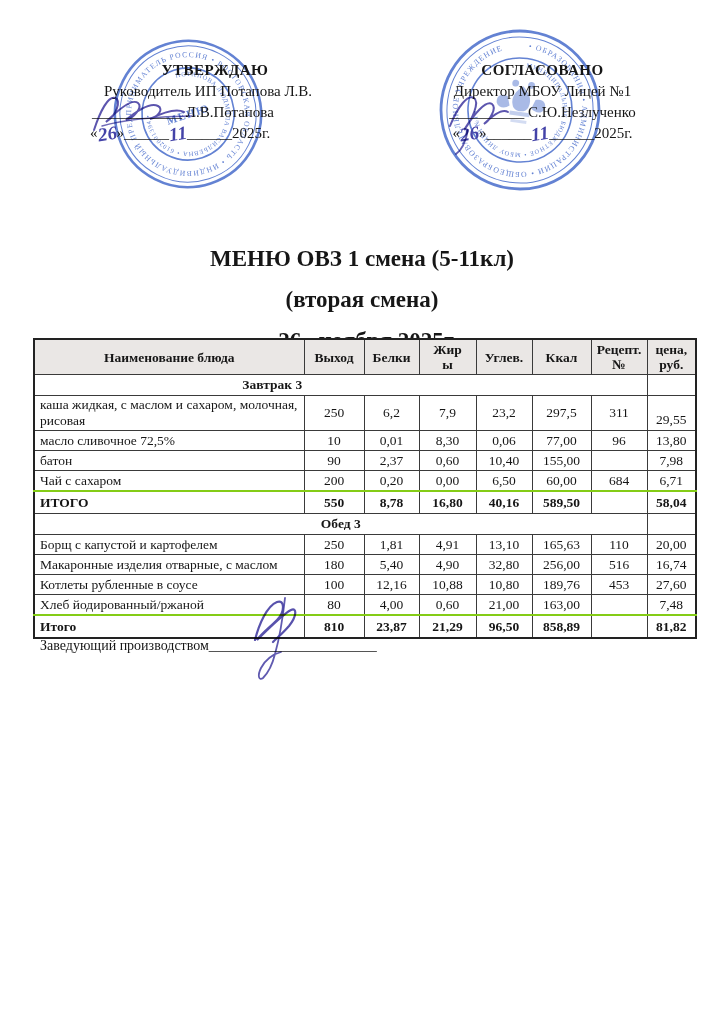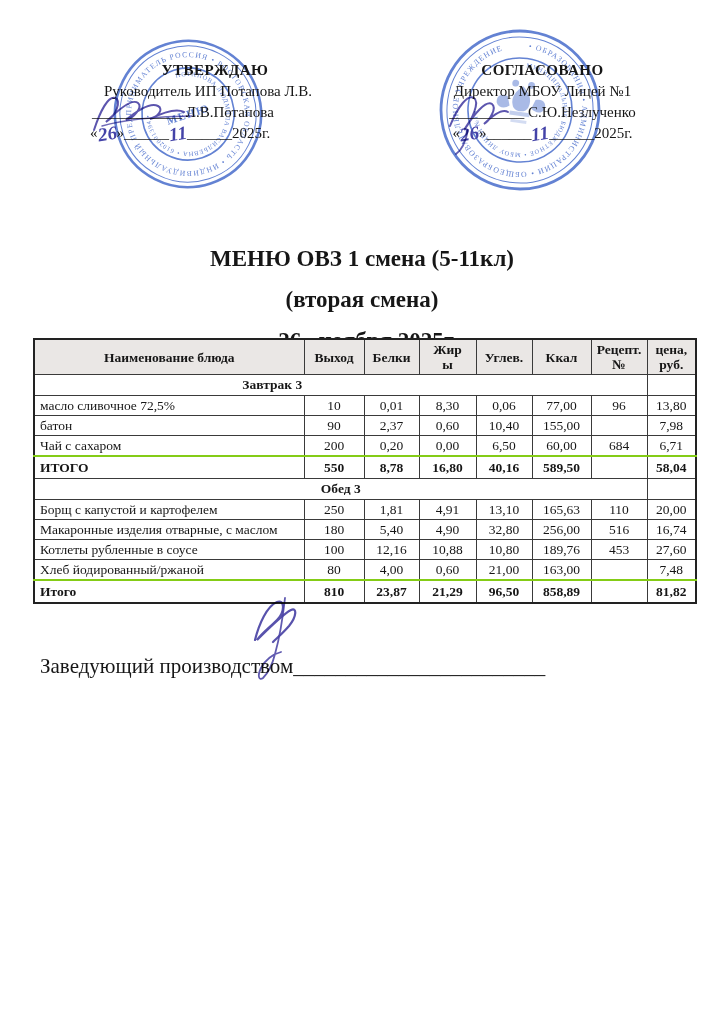--- a/index.html
+++ b/index.html
@@ -53,21 +53,21 @@
   }
   .menu-table td{text-align:center;height:17px;vertical-align:middle;}
   .menu-table td.name{text-align:left;padding-left:5px;}
   .section-row td{font-weight:bold;height:18px;}
   .section-row td.shift{padding-right:140px;}
   .total-row td{font-weight:bold;height:19px;border-top:2px solid #84cc16;}
   .row-tall td{height:auto;}
   .vbottom{vertical-align:bottom !important;padding-bottom:2px !important;}
 
   
-  .doc-footer{position:absolute;top:654px;left:40px;font-size:21px;z-index:2;white-space:nowrap;text-align:center;}
+  .doc-footer{position:absolute;top:638px;left:40px;font-size:14px;z-index:2;white-space:nowrap;text-align:center;}
 </style>
 </head>
 <body>
 
 <svg class="stamp stamp-left" width="152" height="152" viewBox="0 0 152 152">
   <g transform="rotate(-18 76 76)" fill="none" stroke="#4066c9">
     <circle cx="76" cy="76" r="73" stroke-width="2.6"></circle>
     <circle cx="76" cy="76" r="68" stroke-width="1"></circle>
     <circle cx="76" cy="76" r="46" stroke-width="1.6"></circle>
     <defs>
@@ -167,20 +167,30 @@
       <th>цена,
 руб.</th>
     </tr>
   </thead>
   <tbody>
 
     <tr class="section-row">
       <td colspan="7" class="shift">Завтрак 3</td>
       <td></td>
     </tr>
+    <tr class="row-tall">
+      <td class="name">каша жидкая, с маслом и сахаром, молочная, рисовая</td>
+      <td>250</td>
+      <td>6,2</td>
+      <td>7,9</td>
+      <td>23,2</td>
+      <td>297,5</td>
+      <td>311</td>
+      <td class="vbottom">29,55</td>
+    </tr>
     <tr>
       <td class="name">масло сливочное 72,5%</td>
       <td>10</td>
       <td>0,01</td>
       <td>8,30</td>
       <td>0,06</td>
       <td>77,00</td>
       <td>96</td>
       <td>13,80</td>
     </tr>

